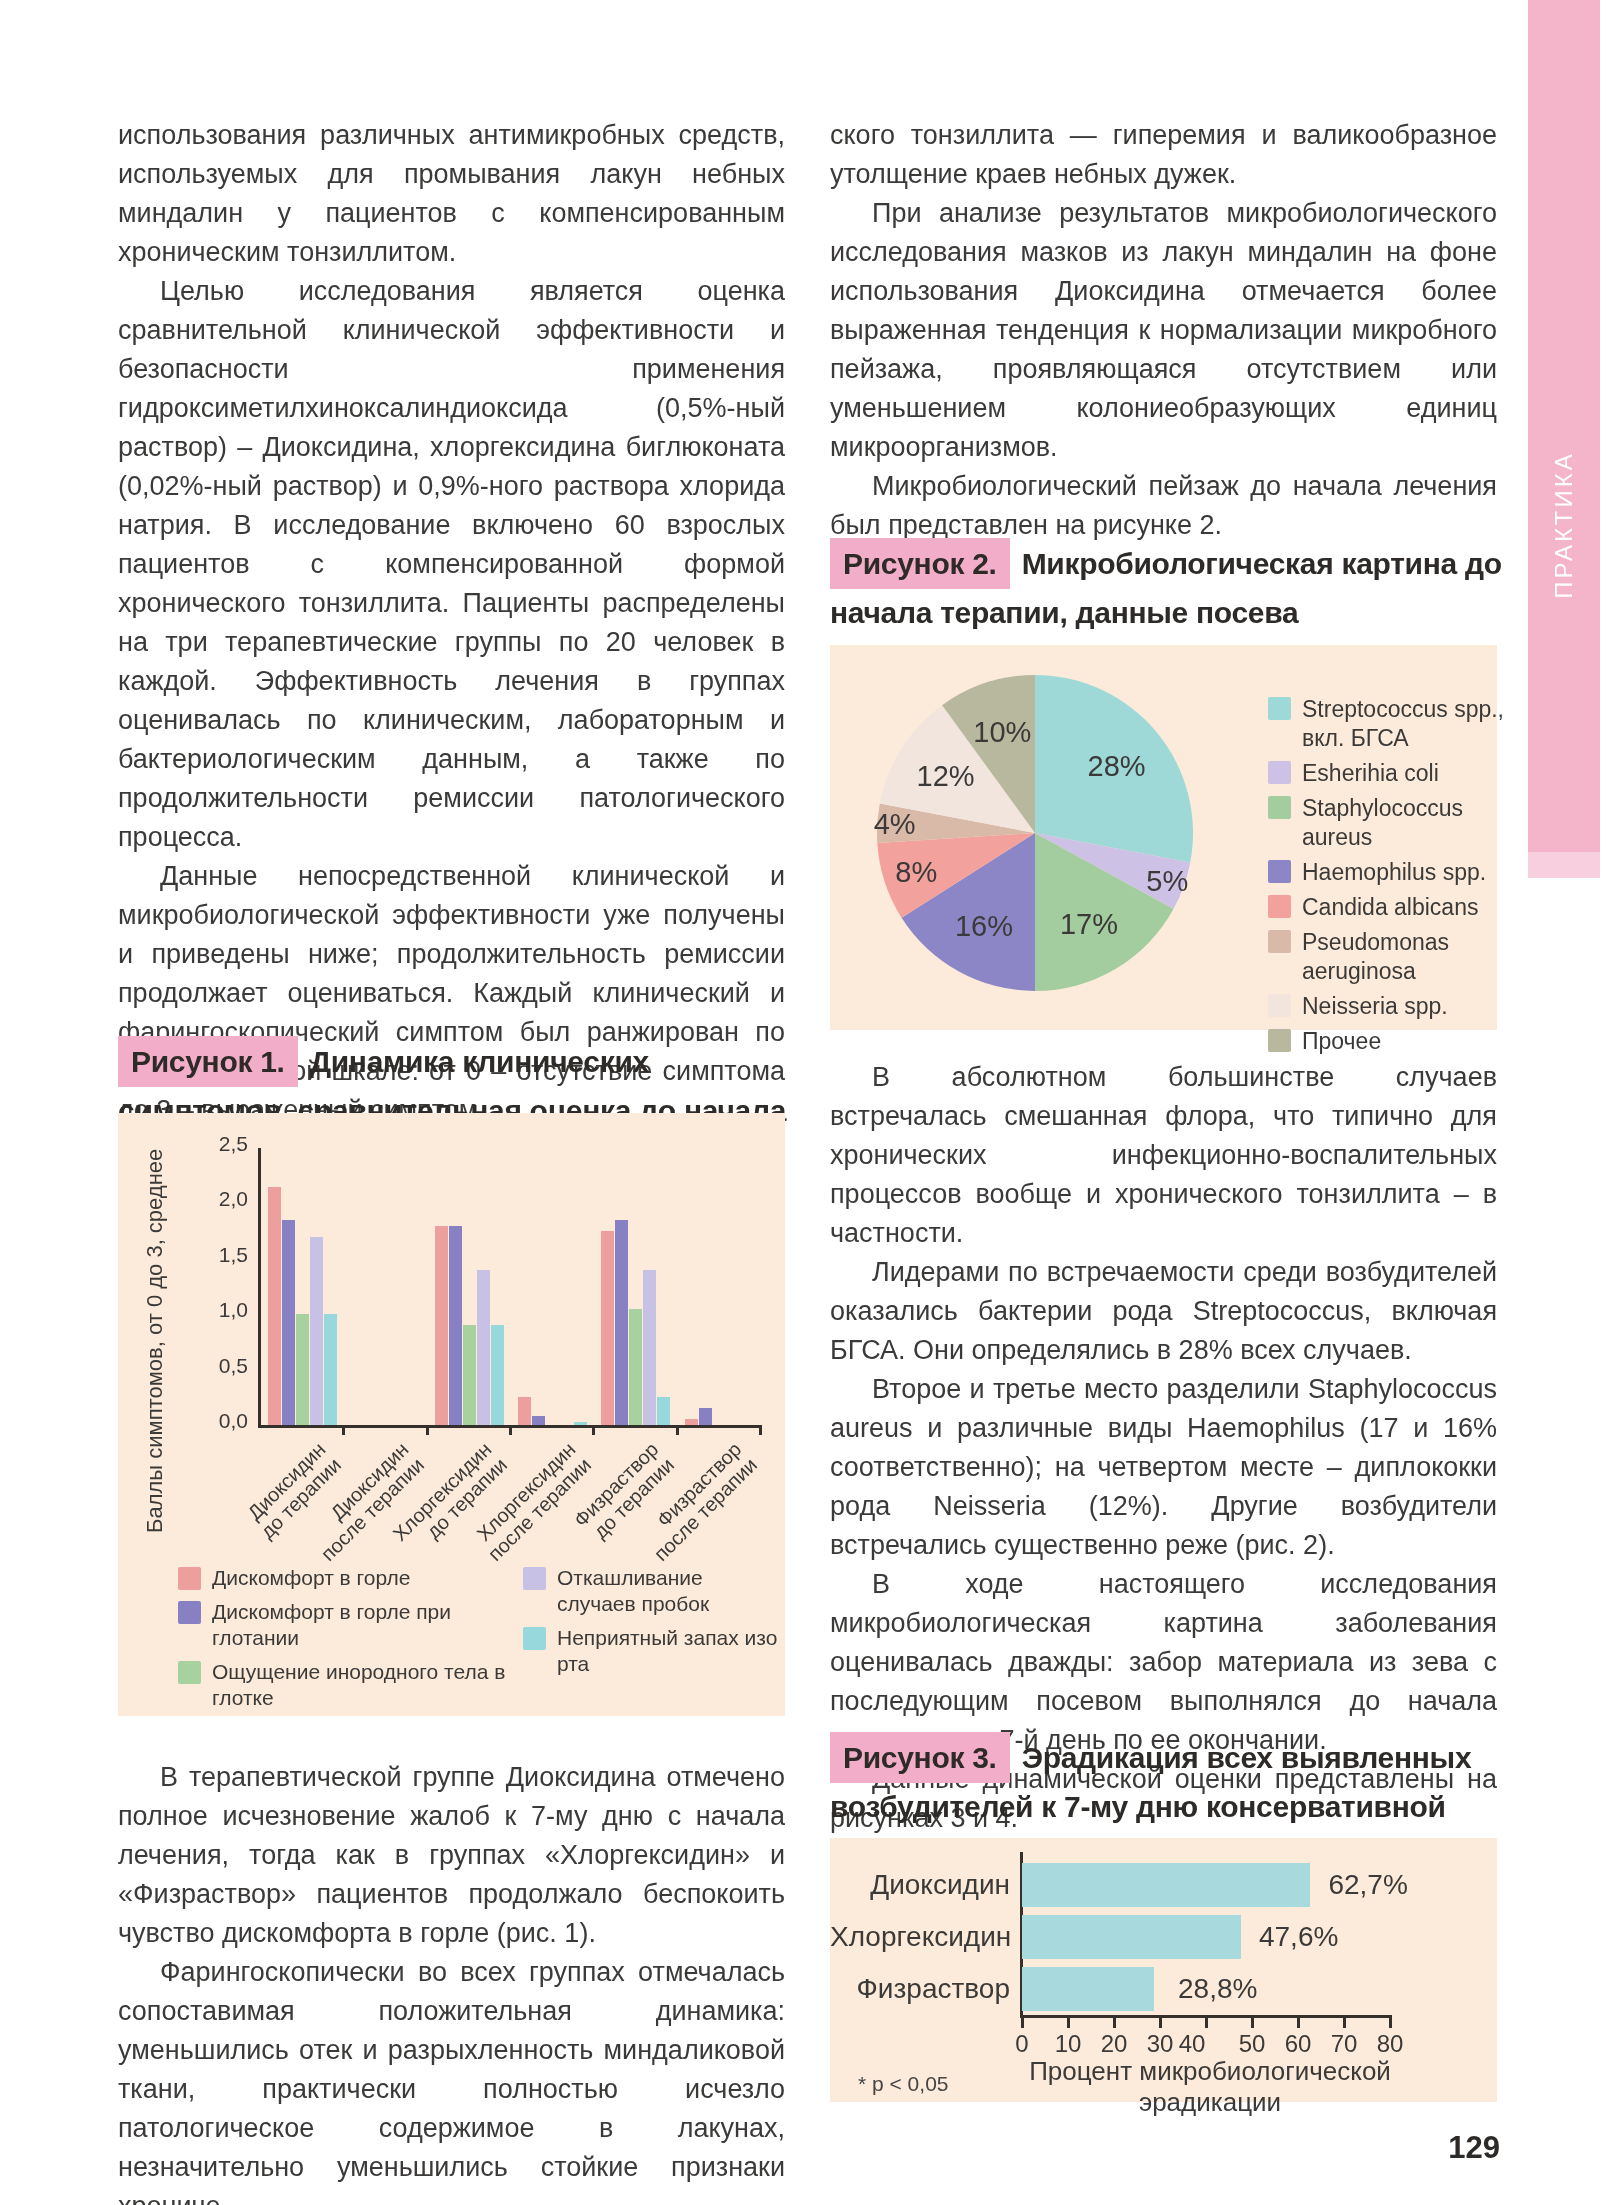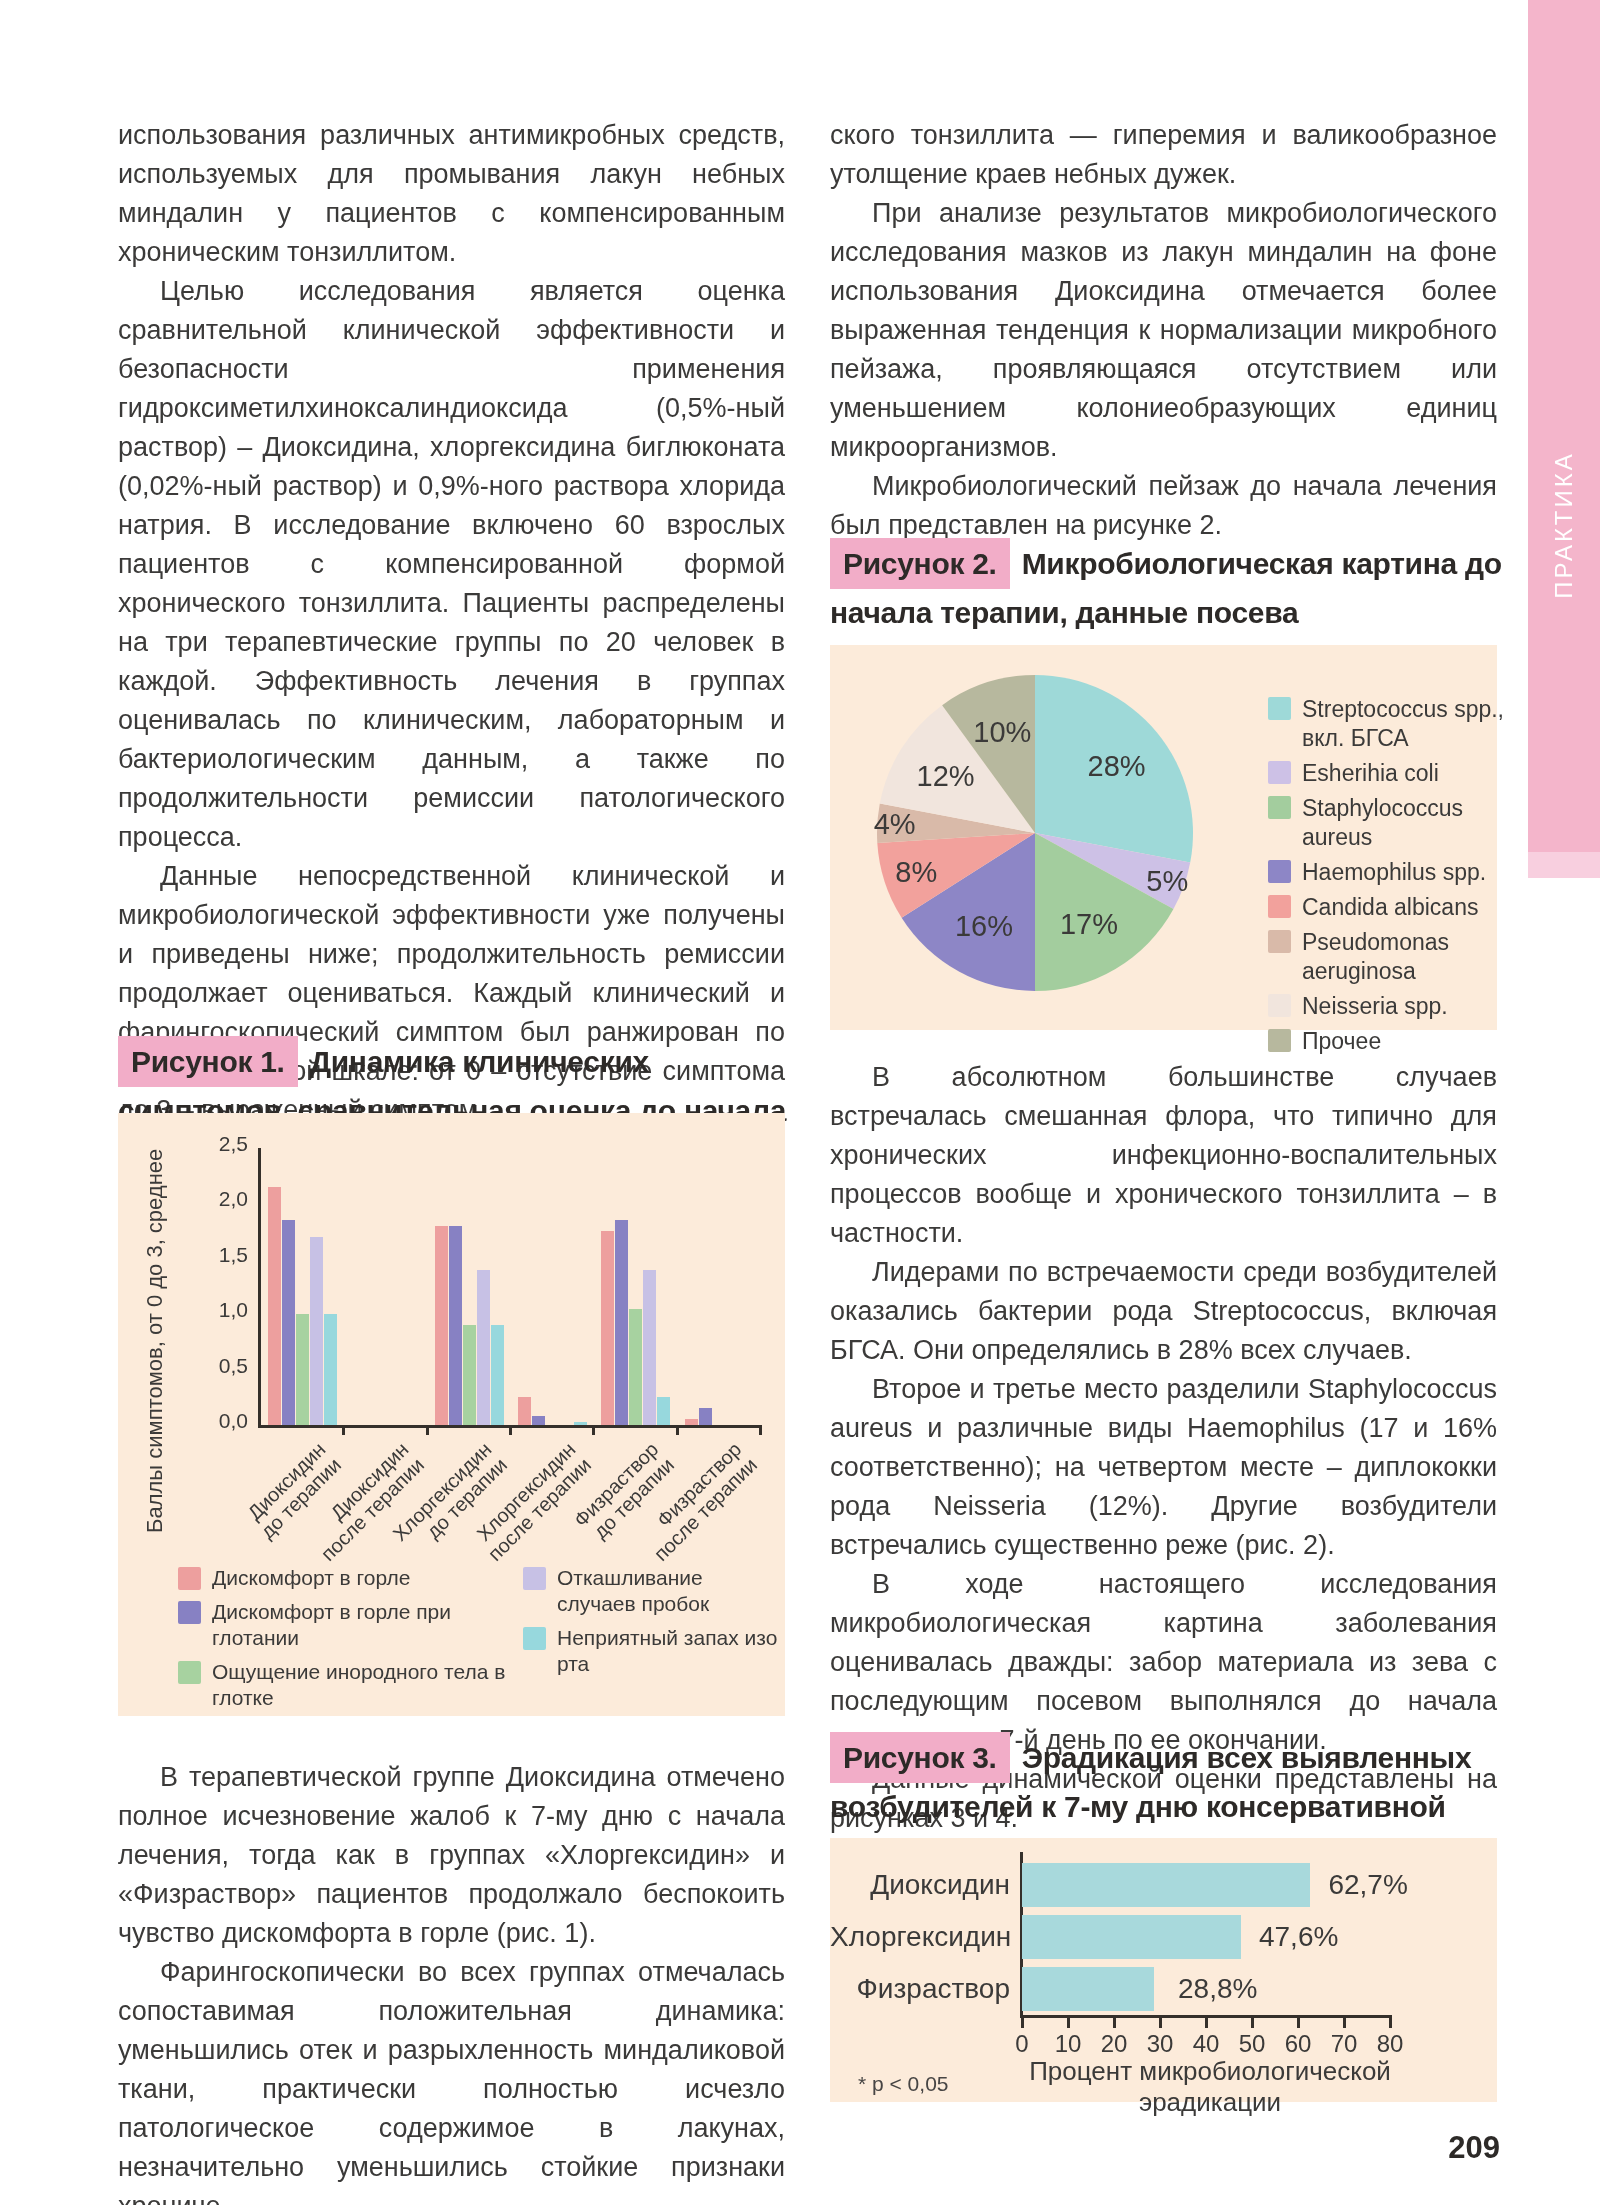--- a/index.html
+++ b/index.html
@@ -281,27 +281,27 @@
         <div class="f3-val" style="left: 348px; top: 135px;">28,8%</div>
         <div class="f3-tick" style="left: 191px;"></div>
         <div class="f3-ticklabel" style="left: 170px; top: 192px;">0</div>
         <div class="f3-tick" style="left: 237px;"></div>
         <div class="f3-ticklabel" style="left: 216px; top: 192px;">10</div>
         <div class="f3-tick" style="left: 283px;"></div>
         <div class="f3-ticklabel" style="left: 262px; top: 192px;">20</div>
         <div class="f3-tick" style="left: 329px;"></div>
         <div class="f3-ticklabel" style="left: 308px; top: 192px;">30</div>
         <div class="f3-tick" style="left: 375px;"></div>
-        <div class="f3-ticklabel" style="left: 354px; top: 192px;">40</div>
+        <div class="f3-ticklabel" style="left: 340px; top: 192px;">40</div>
         <div class="f3-tick" style="left: 421px;"></div>
         <div class="f3-ticklabel" style="left: 400px; top: 192px;">50</div>
         <div class="f3-tick" style="left: 467px;"></div>
         <div class="f3-ticklabel" style="left: 446px; top: 192px;">60</div>
         <div class="f3-tick" style="left: 513px;"></div>
         <div class="f3-ticklabel" style="left: 492px; top: 192px;">70</div>
         <div class="f3-tick" style="left: 559px;"></div>
         <div class="f3-ticklabel" style="left: 538px; top: 192px;">80</div>
       </div>
     <div class="fig-footnote" id="f3-footnote">* p &lt; 0,05</div>
   </div>
 
-  <div class="page-number">209</div>
+  <div class="page-number">129</div>
 </div>
 
 </body></html>

